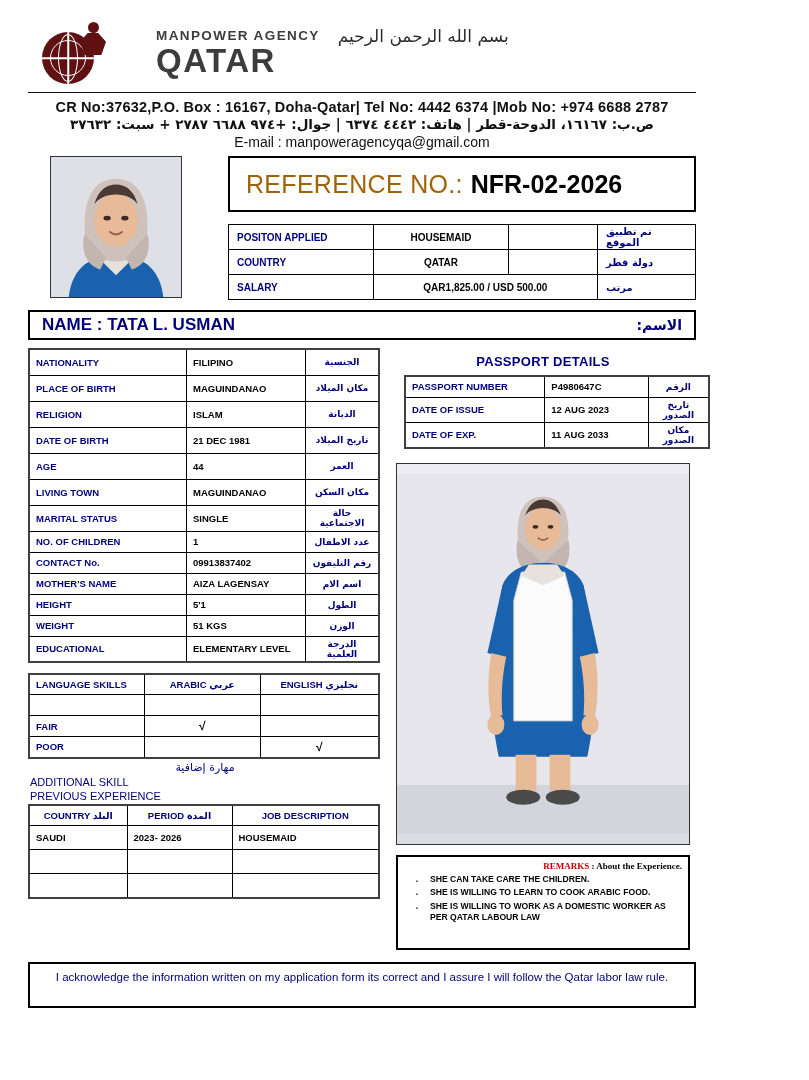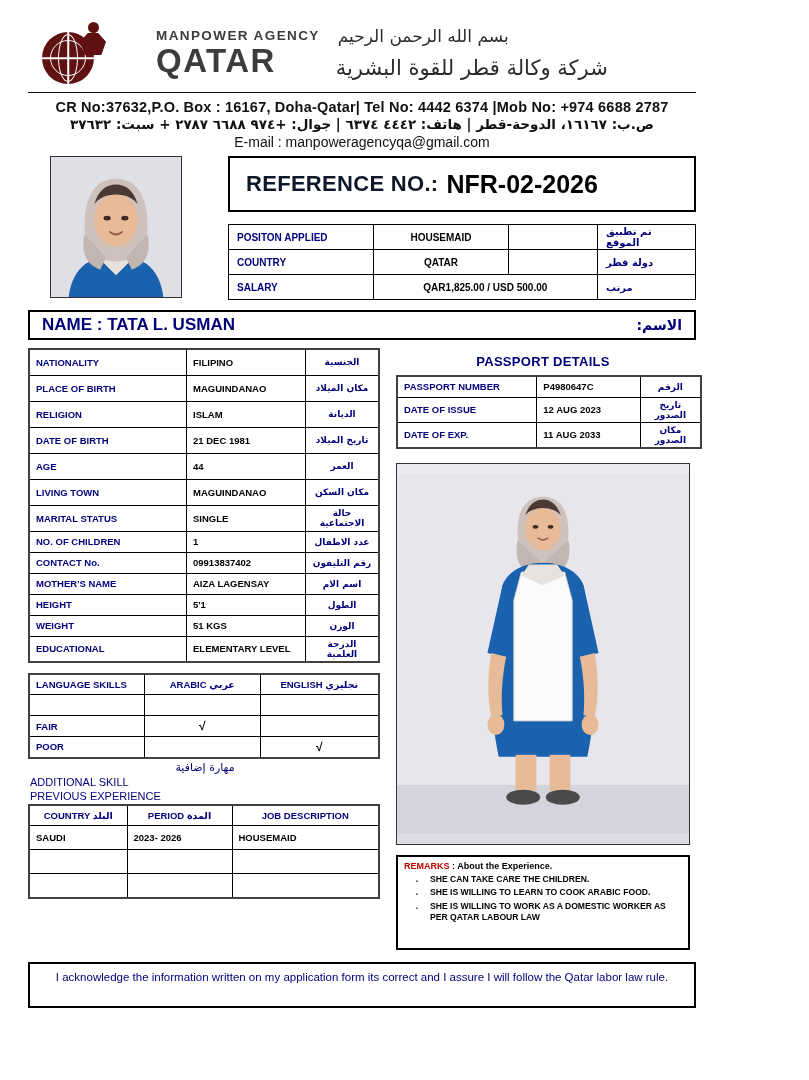--- a/index.html
+++ b/index.html
@@ -166,23 +166,23 @@
   .ref-box {
     margin-left: 200px;
     border: 2px solid #000;
     height: 56px;
     display: flex;
     align-items: center;
     padding-left: 16px;
     margin-bottom: 12px;
   }
   .ref-label {
-    font-size: 22px;
-    font-weight: bold;
-    color: #0f172a;
+    font-size: 25px;
+    font-weight: normal;
+    color: #a16207;
     letter-spacing: 0.3px;
   }
   .ref-value {
     font-size: 25px;
     font-weight: bold;
     color: #000;
     margin-left: 8px;
   }
 
   
@@ -278,21 +278,21 @@
 
   
   .passport-title {
     text-align: center;
     font-size: 13px;
     font-weight: bold;
     color: #00007a;
     margin: 6px 0 6px 0;
     letter-spacing: 0.3px;
   }
-  .pass-table { width: 87%; margin-left: 6px; }
+  .pass-table { width: 87%; margin-left: 14px; }
   .pass-table td { height: 24px; font-size: 10px; }
   .pass-table td:nth-child(1) { width: 46%; }
   .pass-table td:nth-child(2) { width: 34%; }
   .pass-table td:nth-child(3) { width: 20%; }
 
   
   .photo-full {
     margin: 14px 6px 0 6px;
     border: 1px solid #333;
     height: 382px;
@@ -334,24 +334,25 @@
   .prev-table tr.empty td { height: 24px; }
 
   
   .remarks-box {
     margin: 10px 6px 0 6px;
     border: 2px solid #000;
     min-height: 95px;
     padding: 4px 6px 6px 6px;
   }
   .remarks-head {
-    text-align: left;
+    text-align: right;
     font-size: 9px;
     font-weight: bold;
     color: #000;
+    font-family: Liberation Serif, serif;
   }
   .remarks-head .r-red { color: #c00000; }
   .remarks-list { margin: 3px 0 0 0; padding: 0; list-style: none; }
   .remarks-list li {
     display: flex;
     font-size: 8.6px;
     font-weight: bold;
     color: #000;
     margin-bottom: 3px;
     line-height: 1.25;
@@ -392,21 +393,20 @@
             <div class="head"></div>
             <div class="body"></div>
           </div>
       </div>
       <div class="brand-block">
         <span class="brand-line1">MANPOWER AGENCY</span>
         <span class="brand-line2">QATAR</span>
       </div>
       <div style="display:flex; flex-direction:column; justify-content:space-between; height:62px;">
         <span class="brand-arabic-top">بسم الله الرحمن الرحيم</span>
-        <span class="brand-arabic-main">شركة وكالة قطر للقوة البشرية</span>
       </div>
     </div>
     <hr class="header-rule">
     <div class="contact-line">CR No:37632,P.O. Box : 16167, Doha-Qatar| Tel No: 4442 6374 |Mob No: +974 6688 2787</div>
     <div class="contact-line-ar">ص.ب: ١٦١٦٧، الدوحة-قطر | هاتف: ٤٤٤٢ ٦٣٧٤ | جوال: +٩٧٤ ٦٦٨٨ ٢٧٨٧ + سبت: ٣٧٦٣٢</div>
     <div class="contact-email">E-mail : manpoweragencyqa@gmail.com</div>
   </div>
 
   <div class="body-wrap">
 

